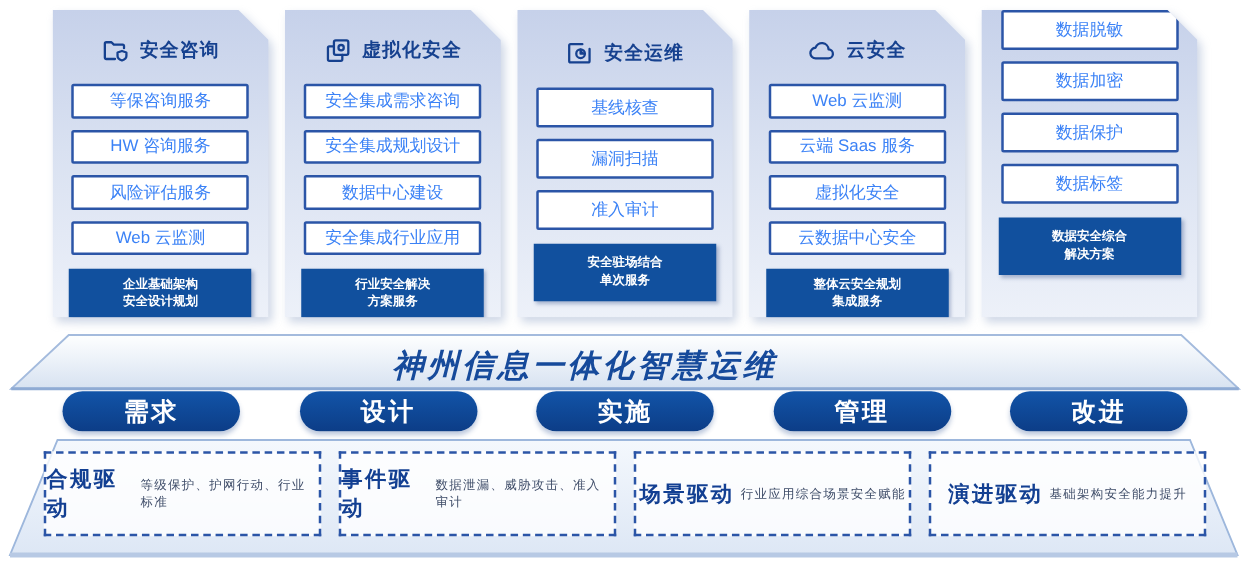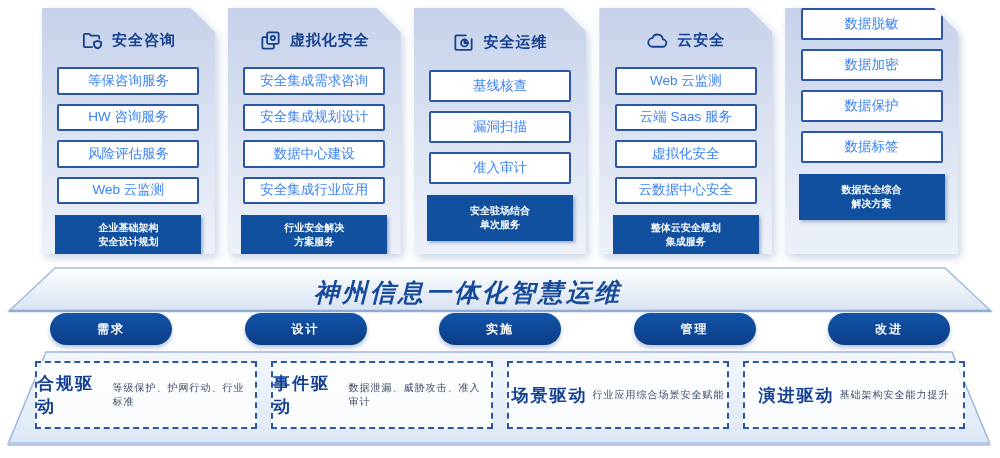--- a/index.html
+++ b/index.html
@@ -46,23 +46,23 @@
     position:absolute;left:0;right:0;top:10px;text-align:center;
     font-size:25px;font-weight:bold;font-style:italic;color:#164a9b;
     letter-spacing:3px;
   }
   
   .pills{
     position:absolute;left:50px;right:50px;top:313px;height:32px;
     display:flex;justify-content:space-between;z-index:2;
   }
   .pill{
-    width:122px;height:32px;border-radius:16px;
+    width:142px;height:32px;border-radius:16px;
     background:linear-gradient(180deg,#1254a8 0%,#0c3d87 100%);
-    color:#fff;font-size:12px;font-weight:bold;letter-spacing:2px;
+    color:#fff;font-size:20px;font-weight:bold;letter-spacing:2px;
     display:flex;align-items:center;justify-content:center;
     box-shadow:0 3px 4px rgba(30,70,140,.3);
   }
   
   .platform{position:absolute;left:0;top:348px;width:1000px;height:104px;z-index:0;}
   
   .drivers{
     position:absolute;left:35px;right:35px;top:361px;height:68px;
     display:flex;gap:14px;z-index:2;
   }

